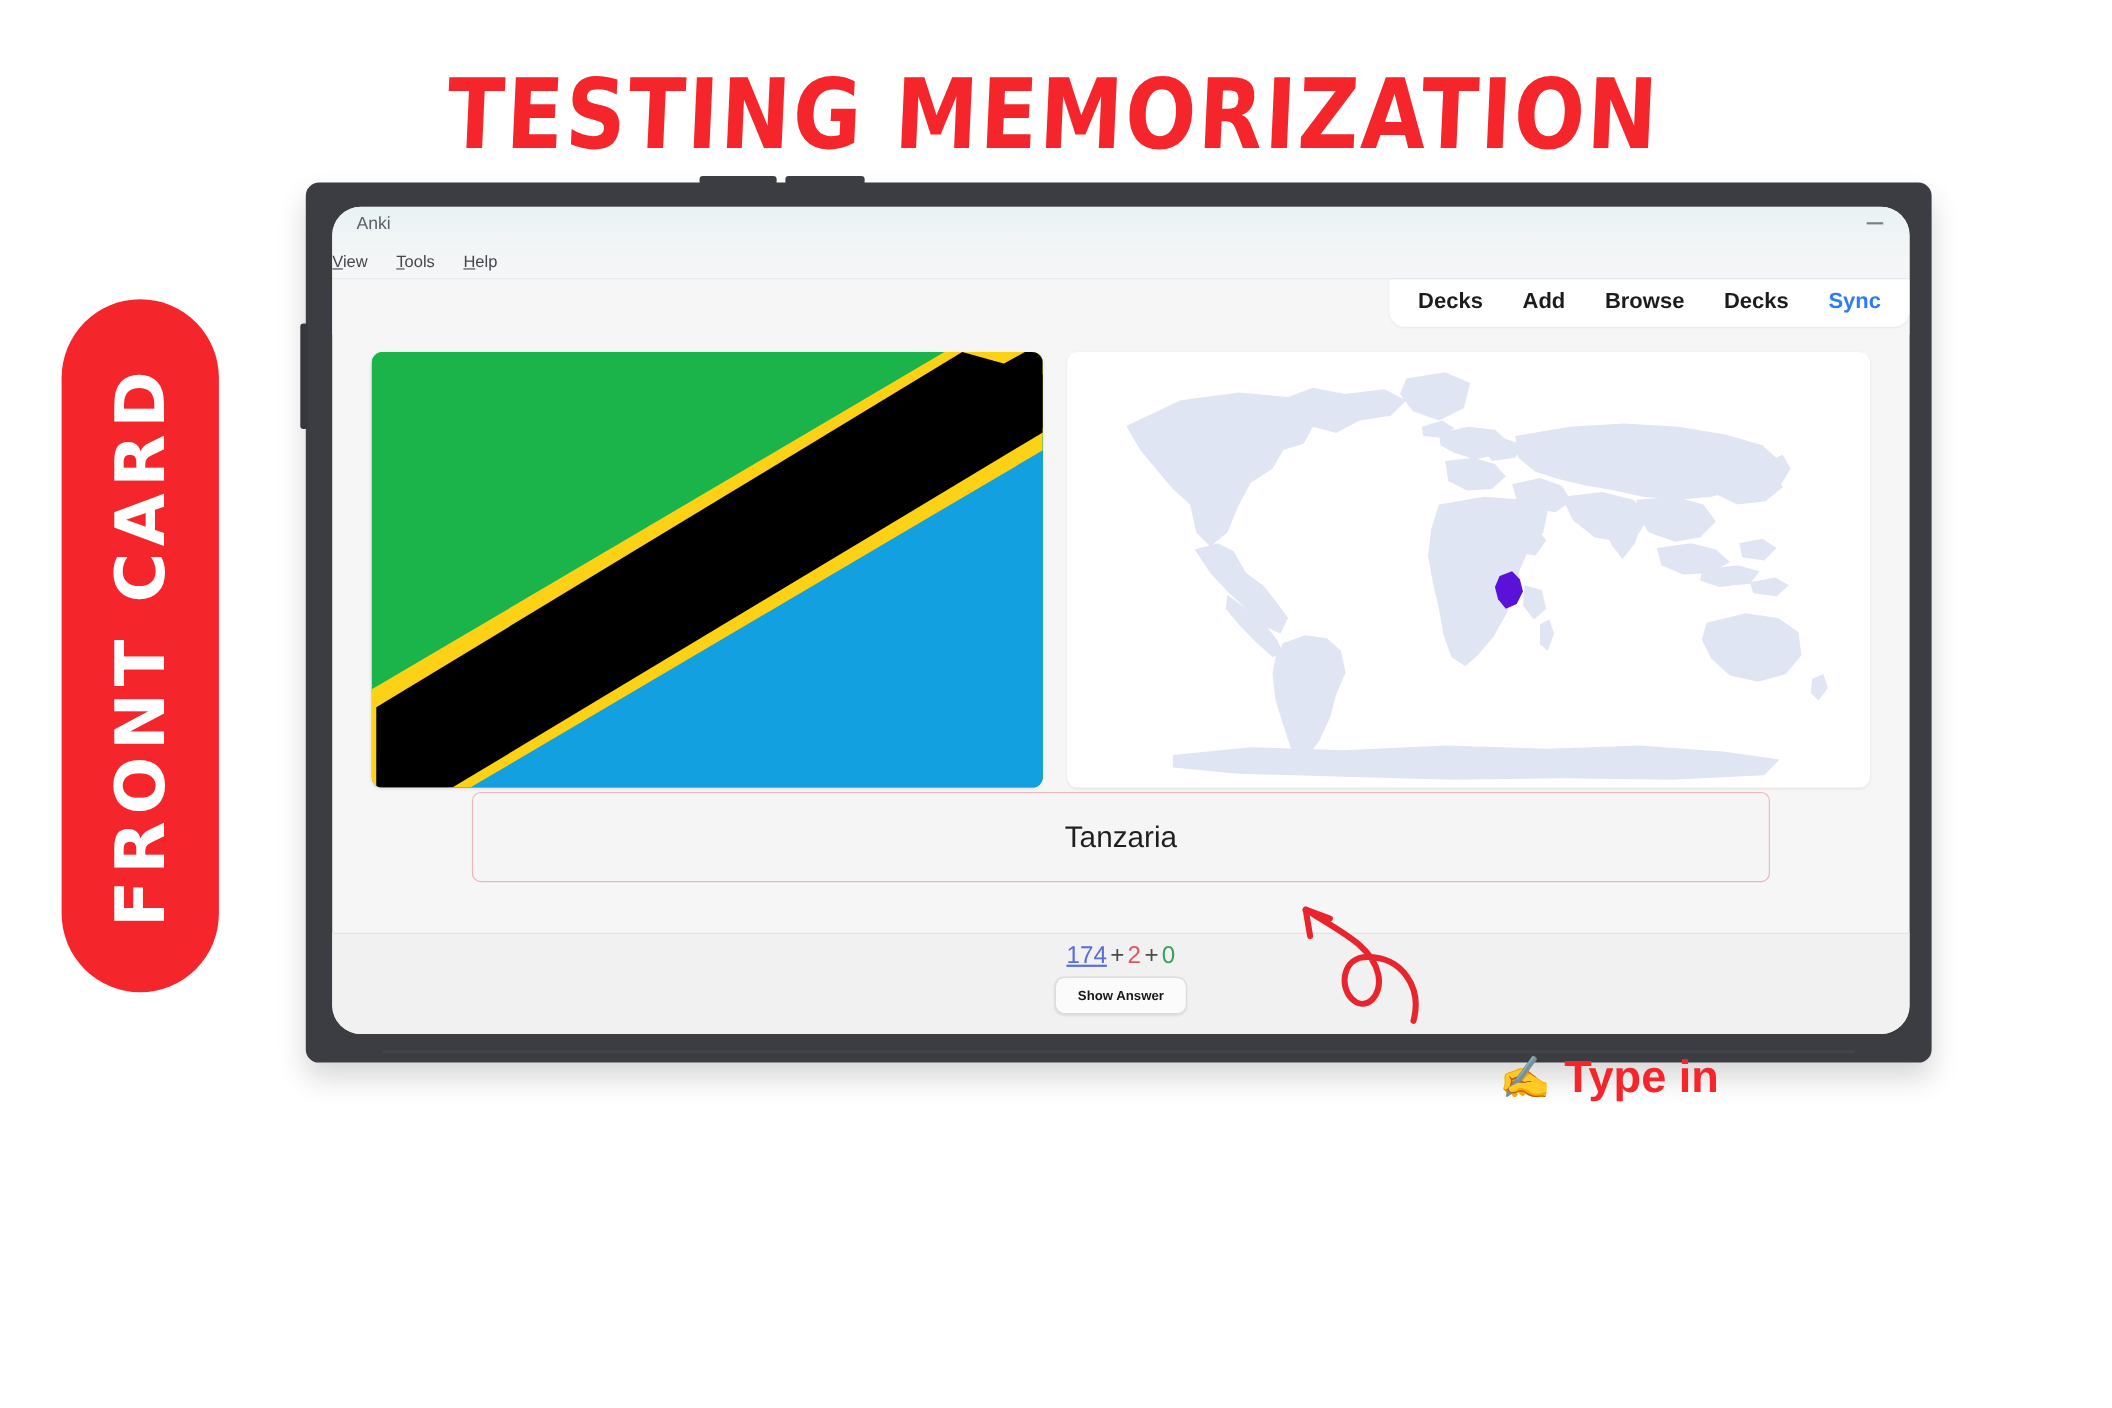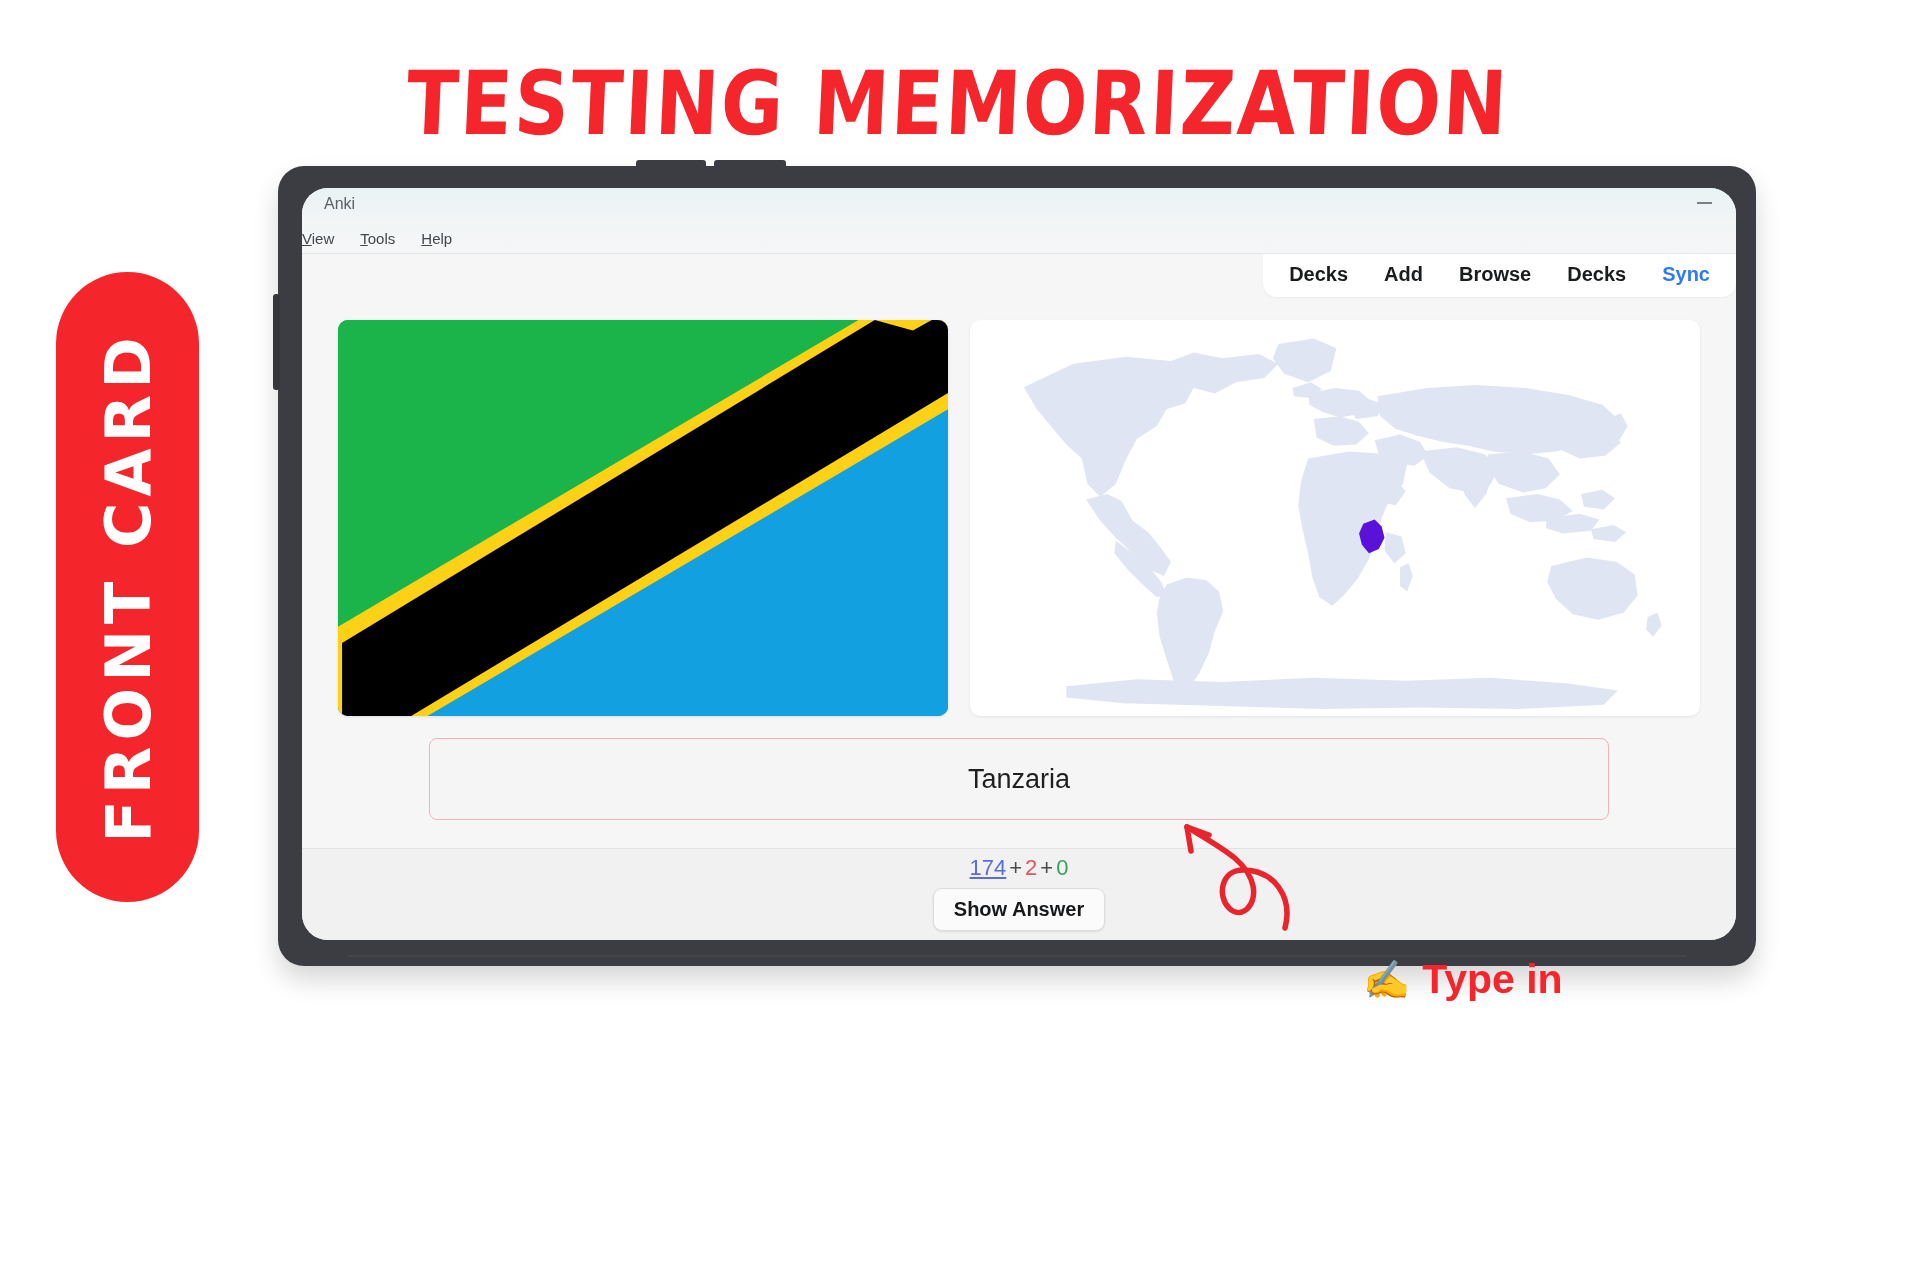--- a/index.html
+++ b/index.html
@@ -41,21 +41,21 @@
     font-weight: 700;
     font-size: 62px;
     letter-spacing: 6px;
   }
 
   
   .tablet {
     position: absolute; left: 278px; top: 166px;
     width: 1478px; height: 800px;
     background: #3b3d42;
-    border-radius: 26px;
+    border-radius: 12px;
     box-shadow: 0 14px 26px rgba(0,0,0,0.16);
     padding: 22px 20px 26px 24px;
   }
   .tablet-top-nubs {
     position: absolute; left: 358px; top: -6px; width: 560px; height: 12px;
   }
   .nub { position:absolute; top:0; height:10px; background:#3b3d42; border-radius: 3px 3px 0 0;}
   .nub.a { left: 0;   width: 70px; }
   .nub.b { left: 78px;width: 72px; }
   .vol-btn {
@@ -141,21 +141,21 @@
     height: 396px;
     background: #ffffff;
     border-radius: 10px;
     box-shadow: 0 1px 3px rgba(0,0,0,0.08);
     position: relative;
     overflow: hidden;
   }
   .worldmap svg { display:block; width:100%; height:100%; }
 
   
-  .answer-row { margin-top: 22px; display:flex; justify-content:center; }
+  .answer-row { margin-top: 4px; display:flex; justify-content:center; }
   .answer-input {
     width: 1180px; height: 82px;
     background: #f5f5f5;
     border: 1px solid #eeb3b6;
     border-radius: 8px;
     display:flex; align-items:center; justify-content:center;
     font-size: 27px; color: #1e1f20;
     font-family: "Liberation Sans", sans-serif;
   }
 
@@ -172,21 +172,21 @@
   .c-new { color:#5b6dd6; text-decoration: underline; }
   .c-learn { color:#e0575f; }
   .c-due { color:#3aa05e; }
   .c-plus { color:#4b4b4b; padding: 0 3px; }
   .show-answer {
     margin-top: 7px;
     background:#fbfbfb;
     border: 1px solid #dcdcdc;
     border-radius: 9px;
     padding: 9px 20px;
-    font-size: 20px; font-weight: 700; color:#17181a;
+    font-size: 12px; font-weight: 700; color:#17181a;
     font-family:"Liberation Sans", sans-serif;
     box-shadow: 0 1px 2px rgba(0,0,0,0.09);
     cursor: pointer;
   }
 
   
   .arrow-annot {
     position:absolute; left: 1165px; top: 800px;
     width: 200px; height: 170px; pointer-events: none;
   }

